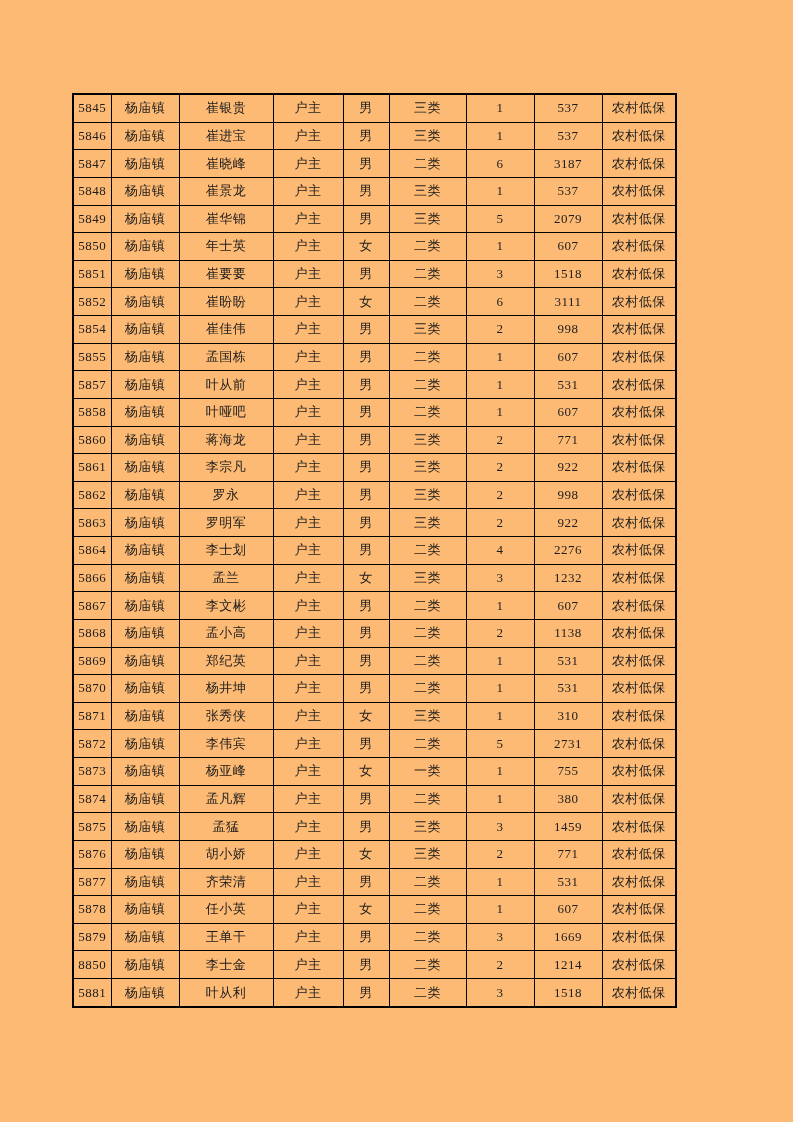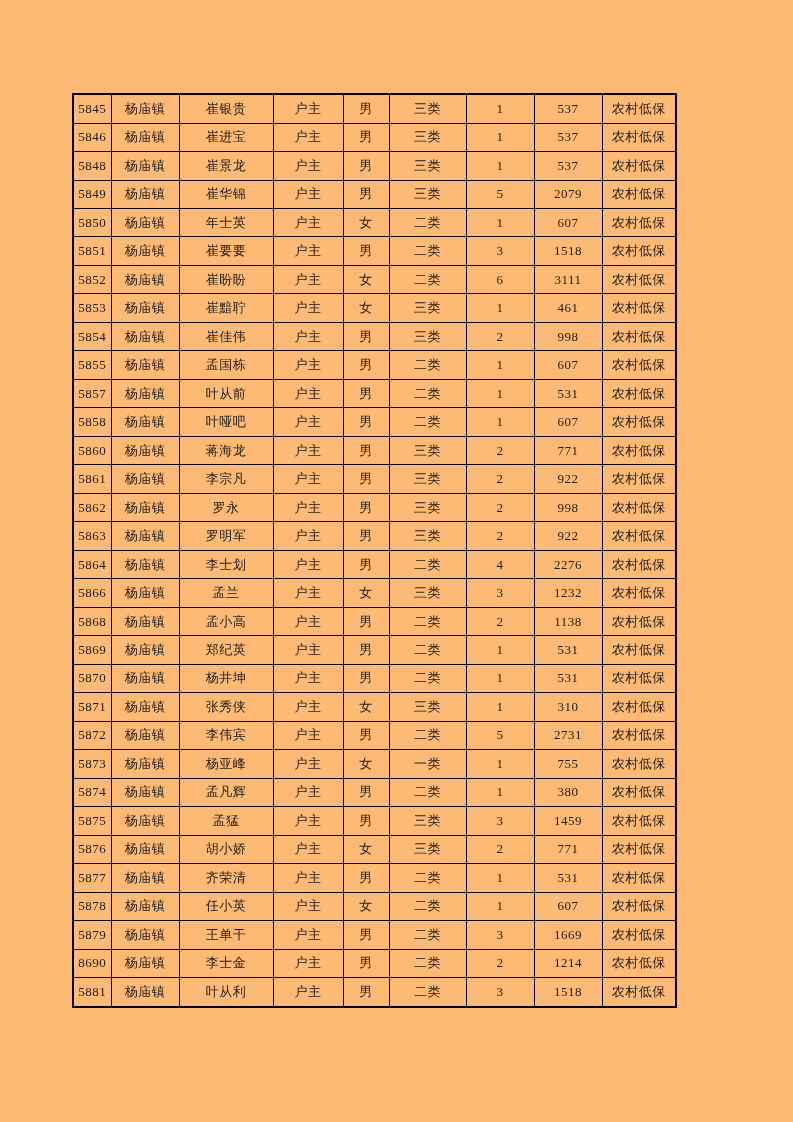--- a/index.html
+++ b/index.html
@@ -80,20 +80,31 @@
           <td>杨庙镇</td>
           <td>崔进宝</td>
           <td>户主</td>
           <td>男</td>
           <td>三类</td>
           <td>1</td>
           <td>537</td>
           <td>农村低保</td>
         </tr>
         <tr>
+          <td>5847</td>
+          <td>杨庙镇</td>
+          <td>崔晓峰</td>
+          <td>户主</td>
+          <td>男</td>
+          <td>二类</td>
+          <td>6</td>
+          <td>3187</td>
+          <td>农村低保</td>
+        </tr>
+        <tr>
           <td>5848</td>
           <td>杨庙镇</td>
           <td>崔景龙</td>
           <td>户主</td>
           <td>男</td>
           <td>三类</td>
           <td>1</td>
           <td>537</td>
           <td>农村低保</td>
         </tr>
@@ -135,31 +146,20 @@
           <td>杨庙镇</td>
           <td>崔盼盼</td>
           <td>户主</td>
           <td>女</td>
           <td>二类</td>
           <td>6</td>
           <td>3111</td>
           <td>农村低保</td>
         </tr>
         <tr>
-          <td>5853</td>
-          <td>杨庙镇</td>
-          <td>崔黯聍</td>
-          <td>户主</td>
-          <td>女</td>
-          <td>三类</td>
-          <td>1</td>
-          <td>461</td>
-          <td>农村低保</td>
-        </tr>
-        <tr>
           <td>5854</td>
           <td>杨庙镇</td>
           <td>崔佳伟</td>
           <td>户主</td>
           <td>男</td>
           <td>三类</td>
           <td>2</td>
           <td>998</td>
           <td>农村低保</td>
         </tr>
@@ -256,20 +256,31 @@
           <td>杨庙镇</td>
           <td>孟兰</td>
           <td>户主</td>
           <td>女</td>
           <td>三类</td>
           <td>3</td>
           <td>1232</td>
           <td>农村低保</td>
         </tr>
         <tr>
+          <td>5867</td>
+          <td>杨庙镇</td>
+          <td>李文彬</td>
+          <td>户主</td>
+          <td>男</td>
+          <td>二类</td>
+          <td>1</td>
+          <td>607</td>
+          <td>农村低保</td>
+        </tr>
+        <tr>
           <td>5868</td>
           <td>杨庙镇</td>
           <td>孟小高</td>
           <td>户主</td>
           <td>男</td>
           <td>二类</td>
           <td>2</td>
           <td>1138</td>
           <td>农村低保</td>
         </tr>
@@ -388,21 +399,21 @@
           <td>杨庙镇</td>
           <td>王单干</td>
           <td>户主</td>
           <td>男</td>
           <td>二类</td>
           <td>3</td>
           <td>1669</td>
           <td>农村低保</td>
         </tr>
         <tr>
-          <td>8690</td>
+          <td>8850</td>
           <td>杨庙镇</td>
           <td>李士金</td>
           <td>户主</td>
           <td>男</td>
           <td>二类</td>
           <td>2</td>
           <td>1214</td>
           <td>农村低保</td>
         </tr>
         <tr>

